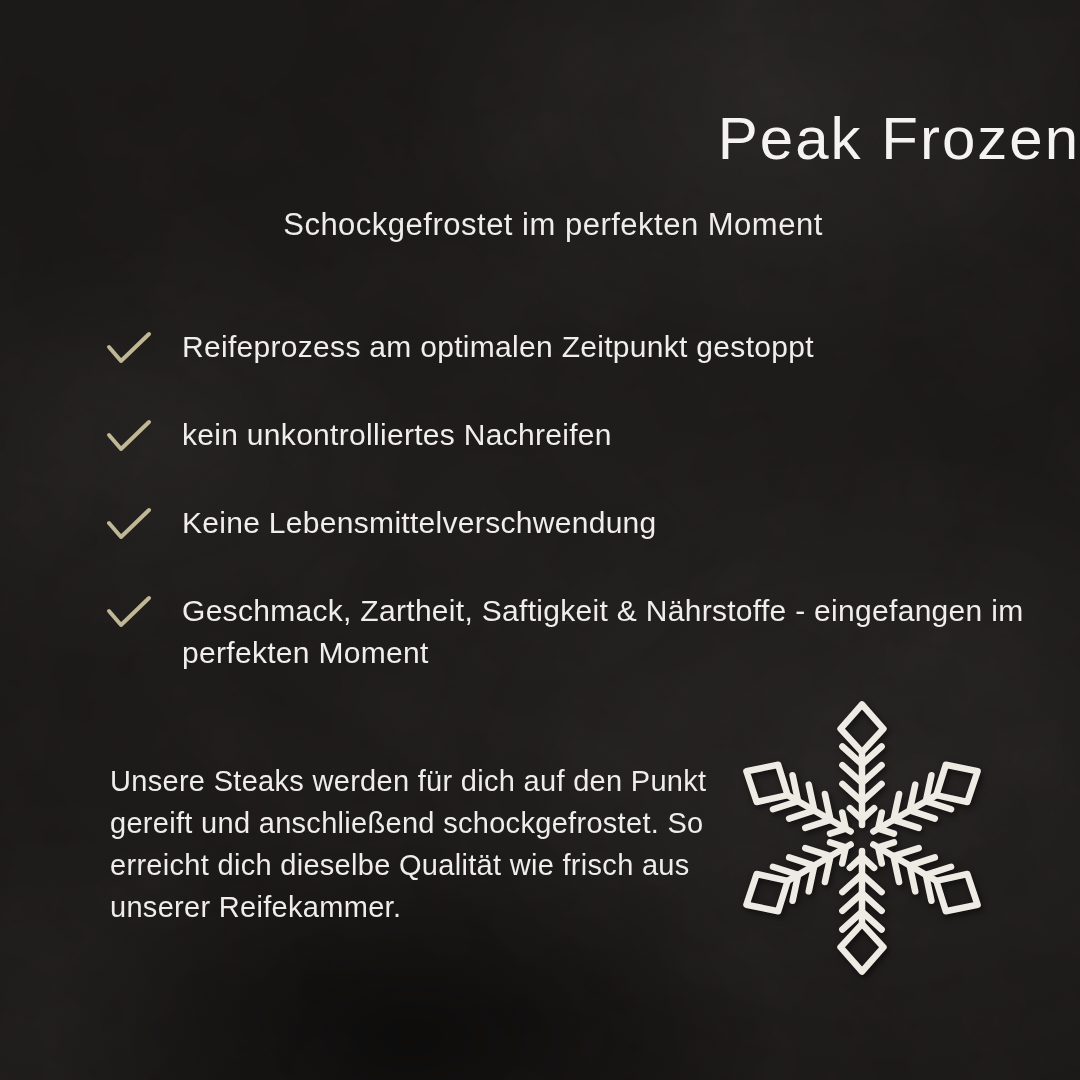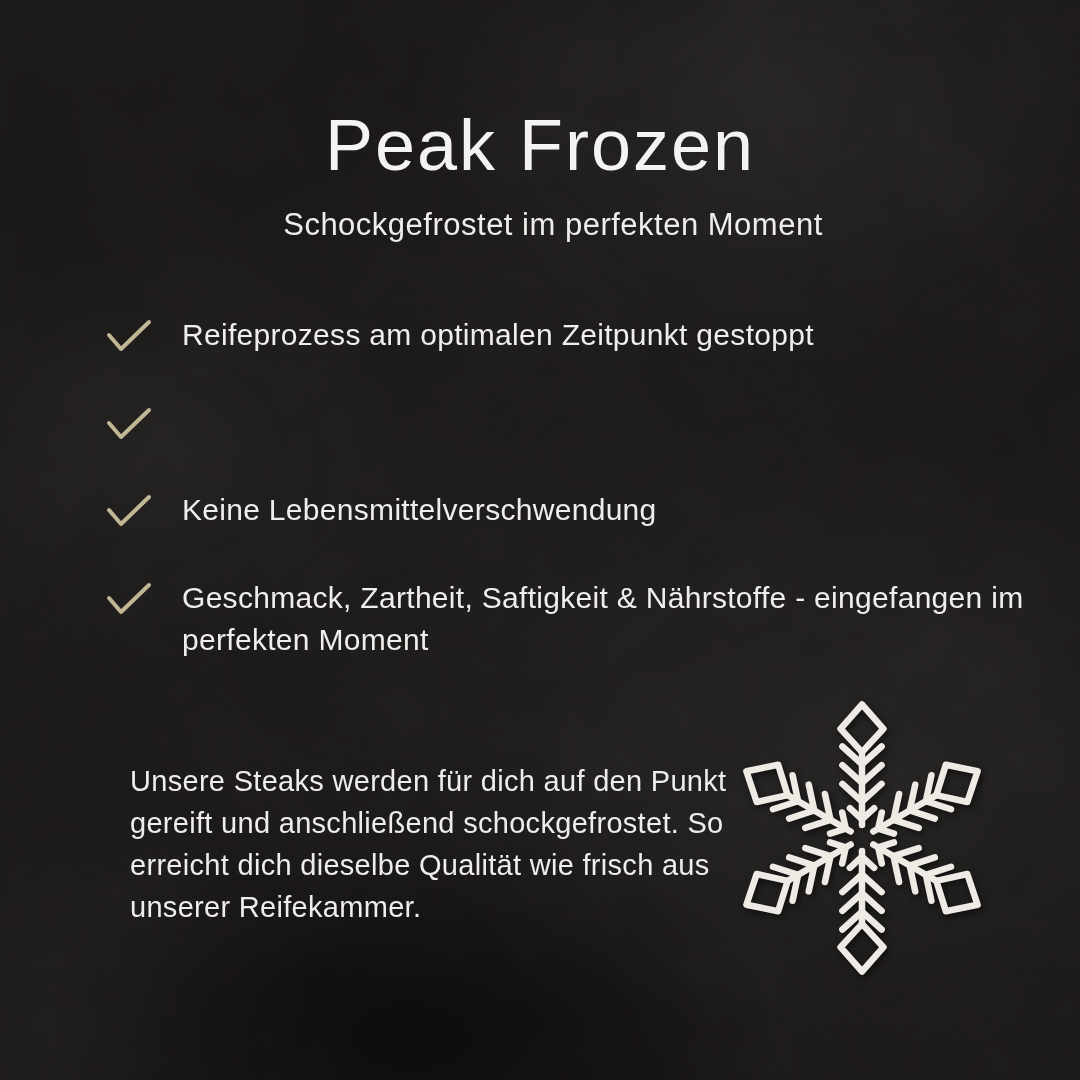--- a/index.html
+++ b/index.html
@@ -30,22 +30,22 @@
     pointer-events: none;
   }
   .texture .blotch { opacity: 0.16; mix-blend-mode: soft-light; }
   .texture .grain  { opacity: 0.10; mix-blend-mode: overlay; }
 
   .page-title {
     position: absolute;
     top: 104px;
     left: 0;
     width: 100%;
-    text-align: center;
-    font-size: 72px;
+    text-align: right;
+    font-size: 60px;
     font-weight: 400;
     letter-spacing: 2px;
     color: #f5f3f1;
     line-height: 1.15;
   }
   .page-subtitle {
     position: absolute;
     top: 207px;
     left: 0;
     width: 100%;
@@ -60,20 +60,21 @@
   .checklist {
     position: absolute;
     top: 314px;
     left: 105px;
     width: 920px;
   }
   .check-item {
     display: flex;
     align-items: flex-start;
     margin-bottom: 46px;
+    margin-top: 12px;
   }
   .check-icon {
     flex: 0 0 48px;
     width: 48px;
     height: 38px;
     margin-right: 29px;
     margin-top: 3px;
   }
   .check-label {
     font-size: 30px;
@@ -87,21 +88,20 @@
   .footer-paragraph {
     position: absolute;
     top: 760px;
     left: 110px;
     width: 632px;
     font-size: 29px;
     font-weight: 400;
     letter-spacing: 0.3px;
     color: #efedeb;
     line-height: 42px;
-    margin-left: 20px;
   }
 
   .snowflake {
     position: absolute;
     left: 722px;
     top: 696px;
     width: 280px;
     height: 284px;
     filter: drop-shadow(2px 3px 3px rgba(0,0,0,0.55));
   }
@@ -133,20 +133,21 @@
       <svg class="check-icon" viewBox="0 0 48 38" xmlns="http://www.w3.org/2000/svg">
         <path d="M4 18 L16 32 L44 5" fill="none" stroke="#c0b795" stroke-width="4" stroke-linecap="round" stroke-linejoin="round"></path>
       </svg>
       <div class="check-label">Reifeprozess am optimalen Zeitpunkt gestoppt</div>
     </div>
 
     <div class="check-item">
       <svg class="check-icon" viewBox="0 0 48 38" xmlns="http://www.w3.org/2000/svg">
         <path d="M4 18 L16 32 L44 5" fill="none" stroke="#c0b795" stroke-width="4" stroke-linecap="round" stroke-linejoin="round"></path>
       </svg>
+      <div class="check-label">kein unkontrolliertes Nachreifen</div>
     </div>
 
     <div class="check-item">
       <svg class="check-icon" viewBox="0 0 48 38" xmlns="http://www.w3.org/2000/svg">
         <path d="M4 18 L16 32 L44 5" fill="none" stroke="#c0b795" stroke-width="4" stroke-linecap="round" stroke-linejoin="round"></path>
       </svg>
       <div class="check-label">Keine Lebensmittelverschwendung</div>
     </div>
 
     <div class="check-item">

